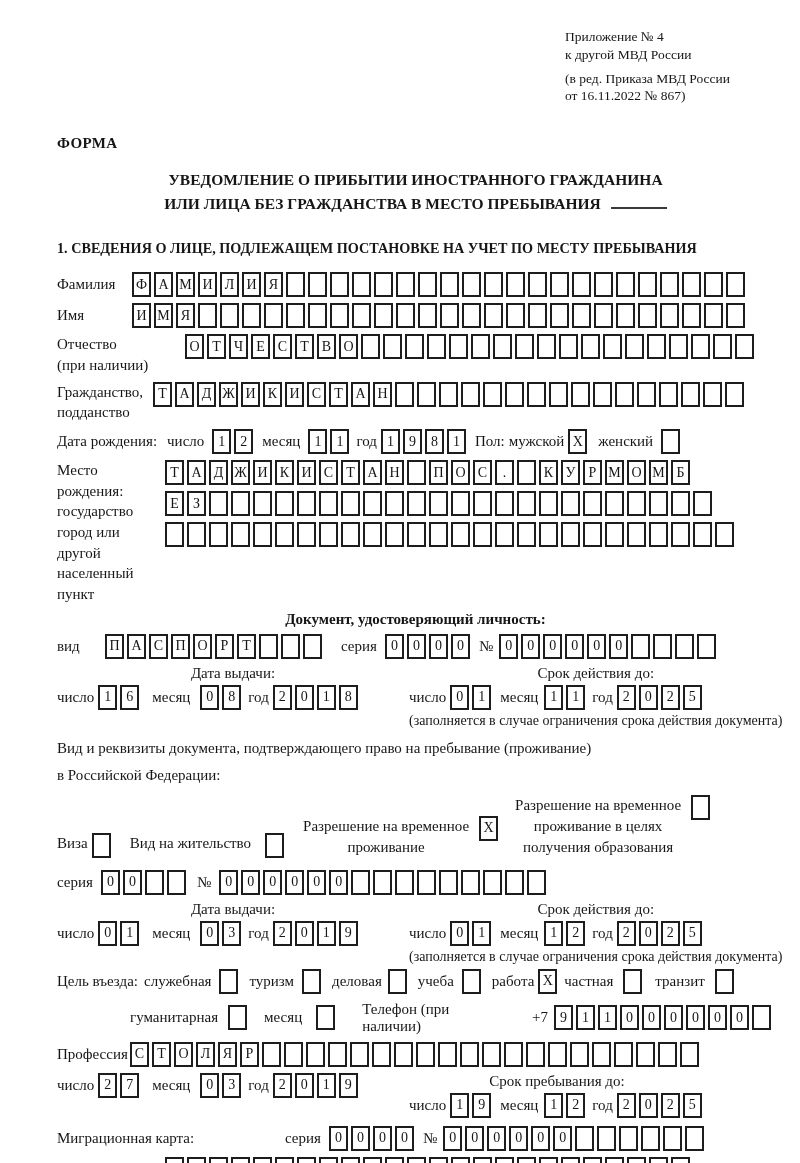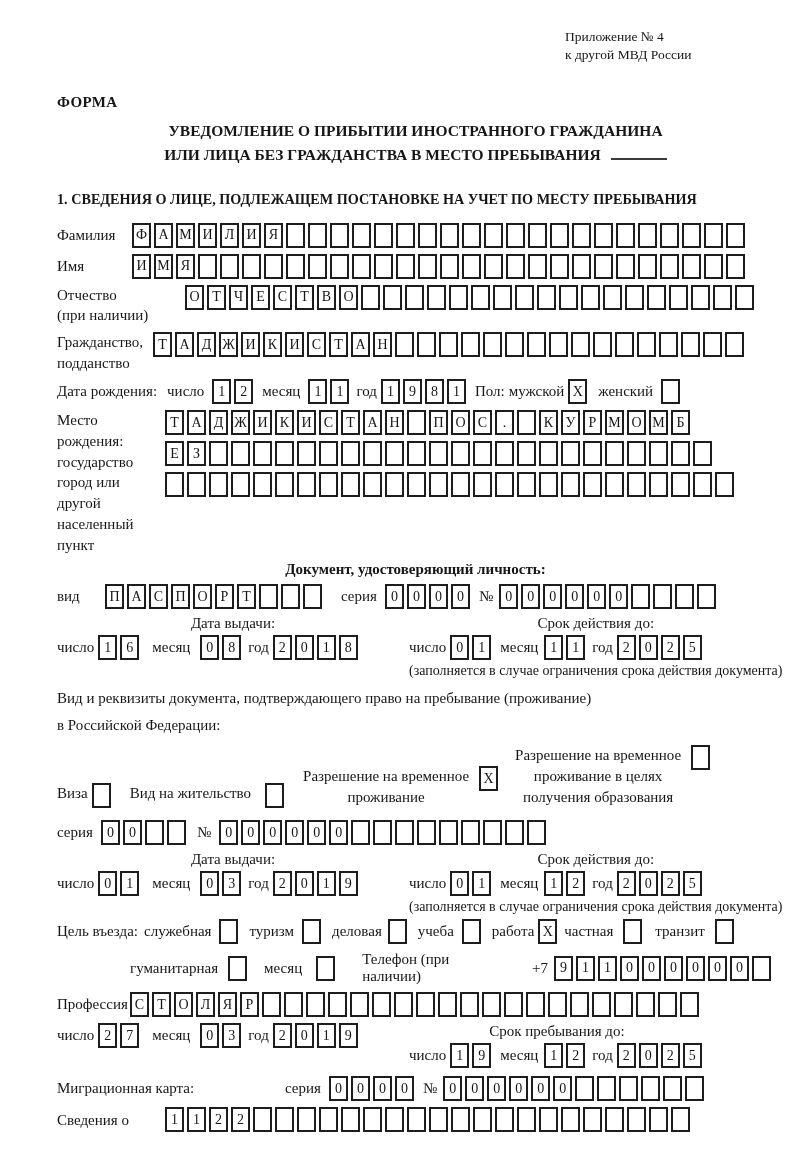--- a/index.html
+++ b/index.html
@@ -6,21 +6,21 @@
   body {
     width:800px; height:1163px; background:#ffffff; color:#161616;
     font-family:"Liberation Serif", serif; font-size:15px; overflow:hidden;
   }
   .page { padding:28px 26px 0 57px; }
 
   .hdr { margin-left:508px; width:212px; font-size:13.5px; line-height:1.32; }
   .hdr .note { margin-top:6px; }
   .forma { text-align:left; font-weight:bold; margin-top:30px; padding-right:10px; letter-spacing:.4px; }
 
-  .title { text-align:center; font-weight:bold; font-size:15.5px; line-height:1.55; margin-top:8px; }
+  .title { text-align:center; font-weight:bold; font-size:15.5px; line-height:1.55; margin-top:16px; }
   .blank-line { display:inline-block; width:56px; border-bottom:2px solid #3a3a3a; margin-left:10px; }
 
   .sec { font-weight:bold; font-size:14.2px; margin-top:24px; }
 
   .rows { margin-top:15px; }
   .frow { display:flex; align-items:center; margin-bottom:6px; }
   .frow.top { align-items:flex-start; }
   .lab { flex:none; line-height:1.38; }
   .w75 { width:75px; } .w96 { width:96px; } .w128 { width:128px; } .w108 { width:108px; } .w73 { width:73px; } .w228 { width:228px; }
 
@@ -59,20 +59,24 @@
   .reprow { display:flex; margin-bottom:6px; }
 </style>
 </head>
 <body>
 
 <div class="page">
 
   <div class="hdr">
     <div>Приложение № 4</div>
     <div>к другой МВД России</div>
+    <div class="note">
+      <div>(в ред. Приказа МВД России</div>
+      <div>от 16.11.2022 № 867)</div>
+    </div>
   </div>
 
   <div class="forma">ФОРМА</div>
 
   <div class="title">
     <div>УВЕДОМЛЕНИЕ О ПРИБЫТИИ ИНОСТРАННОГО ГРАЖДАНИНА</div>
     <div>
       <span>ИЛИ ЛИЦА БЕЗ ГРАЖДАНСТВА В МЕСТО ПРЕБЫВАНИЯ</span><span class="blank-line"></span>
     </div>
   </div>

